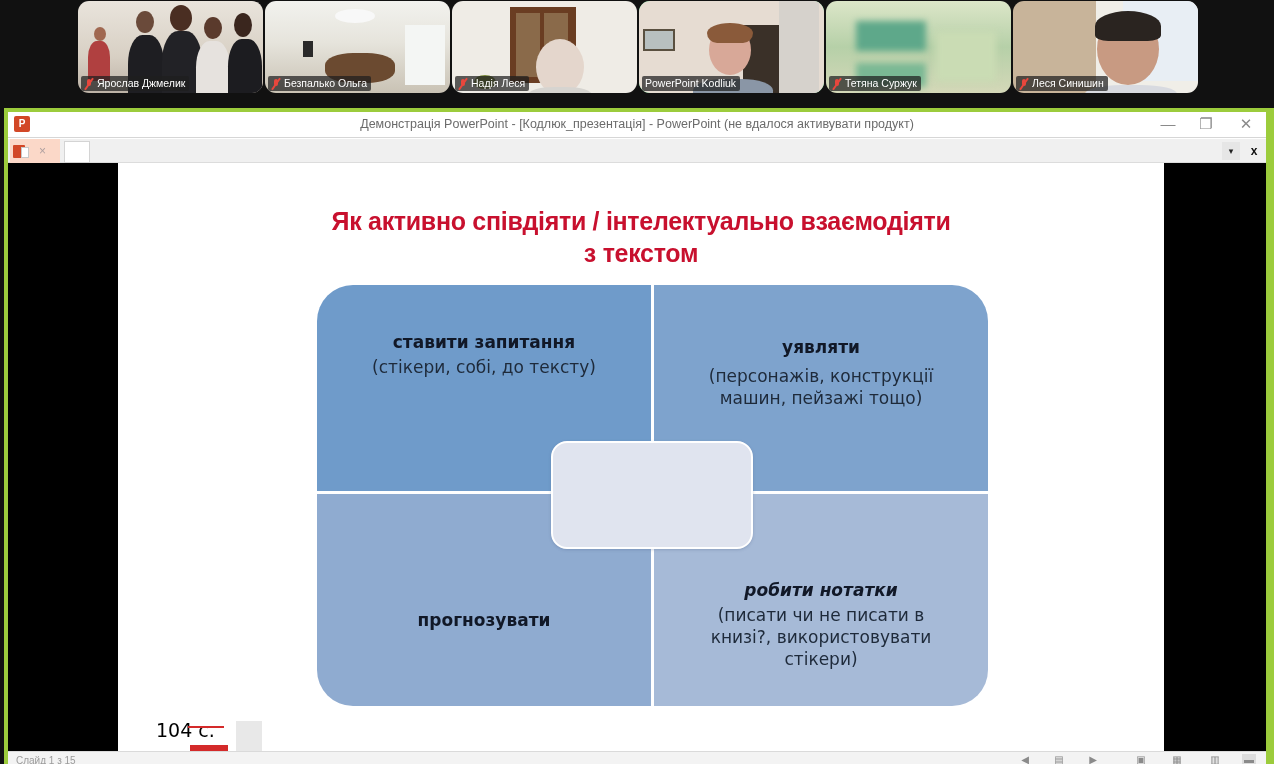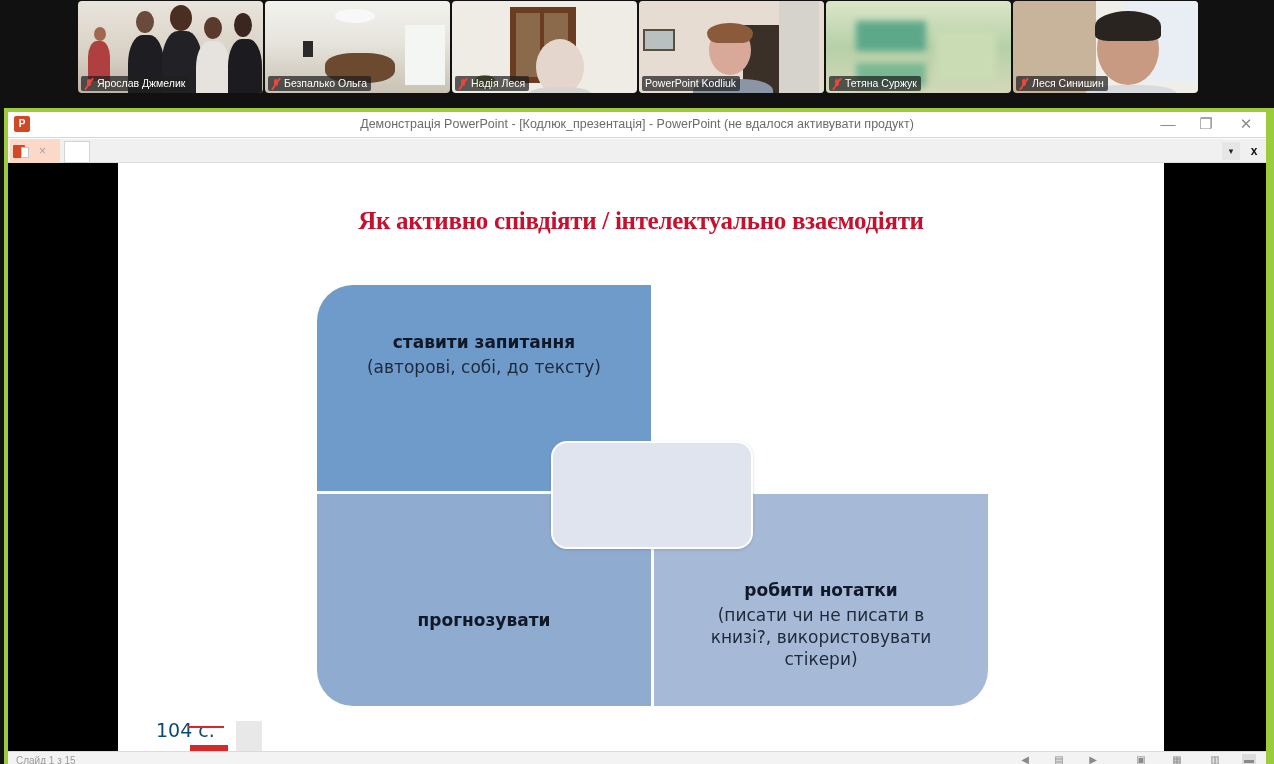--- a/index.html
+++ b/index.html
@@ -1,21 +1,21 @@
 <!DOCTYPE html>
 <html><head>
   <meta charset="utf-8">
   <style>
     * { box-sizing: border-box; margin: 0; padding: 0; }
     html, body { width: 1274px; height: 764px; overflow: hidden; background: #111111; font-family: "Liberation Sans", sans-serif; }
     .root { position: relative; width: 1274px; height: 764px; background: #111111; }
 
     
     .tiles { position: absolute; left: 78px; top: 1px; width: 1122px; height: 106px; display: flex; gap: 2px; }
-    .tile { position: relative; width: 185px; height: 92px; border-radius: 4px; overflow: hidden; }
+    .tile { position: relative; width: 185px; height: 92px; border-radius: 11px; overflow: hidden; }
     .tile.active { outline: 2px solid #41d77f; outline-offset: -2px; }
     .tile-bg { position: absolute; inset: 0; }
     .tile-label { position: absolute; left: 3px; bottom: 2px; height: 15px; padding: 0 4px 0 3px; background: rgba(30,30,30,0.72); color: #ffffff; font-size: 10.5px; line-height: 15px; border-radius: 2px; display: flex; align-items: center; gap: 3px; white-space: nowrap; }
     .mic-off { width: 10px; height: 12px; position: relative; display: inline-block; }
     .mic-off .cap { position: absolute; left: 3px; top: 1px; width: 4px; height: 7px; border-radius: 2px; background: #e8473d; }
     .mic-off .slash { position: absolute; left: 4px; top: -1px; width: 2px; height: 14px; background: #e8473d; transform: rotate(35deg); }
 
     
     .head { position: absolute; border-radius: 50%; }
     .body { position: absolute; border-radius: 40% 40% 0 0; }
@@ -33,32 +33,32 @@
     .doc-tab-icon { width: 12px; height: 13px; background: #d24726; border-radius: 1px; position: relative; }
     .doc-tab-icon::after { content: ""; position: absolute; right: -4px; top: 2px; width: 6px; height: 9px; background: #ffffff; border: 1px solid #c8c8c8; }
     .doc-tab-close { color: #b0a0a0; font-size: 12px; }
     .new-tab { position: absolute; left: 56px; top: 2px; width: 26px; height: 22px; background: #ffffff; border: 1px solid #d4d4d4; }
     .tab-dropdown { position: absolute; right: 26px; top: 3px; width: 18px; height: 18px; background: #e6e6e6; font-size: 9px; text-align: center; line-height: 18px; color: #222; }
     .tab-close-all { position: absolute; right: 4px; top: 3px; width: 16px; height: 18px; font-size: 12px; font-weight: bold; text-align: center; line-height: 18px; color: #111; }
 
     
     .stage { position: absolute; left: 0; top: 51px; width: 100%; height: 588px; background: #000000; }
     .slide { position: absolute; left: 110px; top: 0; width: 1046px; height: 588px; background: #ffffff; }
-    .slide-title { position: absolute; left: 0; right: 0; top: 42px; text-align: center; color: #c8102e; font-size: 25px; font-weight: bold; line-height: 32px; font-family: Liberation Serif, serif; letter-spacing: -0.3px; }
+    .slide-title { position: absolute; left: 0; right: 0; top: 42px; text-align: center; color: #c8102e; font-size: 25px; font-weight: bold; line-height: 32px; font-family: Liberation Sans, sans-serif; letter-spacing: -0.3px; }
 
     .quad { position: absolute; display: flex; flex-direction: column; align-items: center; justify-content: center; text-align: center; color: #1b2433; font-family: "DejaVu Sans", sans-serif; }
     .quad .head-t { font-weight: bold; font-size: 17px; color: #111827; margin-bottom: 4px; }
     .quad .sub { font-size: 17px; line-height: 22px; color: #1e2a3a; }
     .q1 { left: 199px; top: 122px; width: 334px; height: 206px; background: #6f9bca; border-radius: 36px 0 0 0; padding-bottom: 66px; }
     .q2 { left: 536px; top: 122px; width: 334px; height: 206px; background: #7ea3cd; border-radius: 0 36px 0 0; padding-bottom: 30px; }
     .q3 { left: 199px; top: 331px; width: 334px; height: 212px; background: #8fabd0; border-radius: 0 0 0 36px; padding-top: 50px; }
     .q4 { left: 536px; top: 331px; width: 334px; height: 212px; background: #a6bad7; border-radius: 0 0 36px 0; padding-top: 50px; }
     .center-box { position: absolute; left: 433px; top: 278px; width: 202px; height: 108px; background: #e0e4ef; border: 2px solid #ffffff; border-radius: 16px; box-shadow: 0 1px 3px rgba(80,100,140,0.3); }
 
-    .footnote { position: absolute; left: 38px; top: 556px; font-size: 19px; color: #0c4a6e; font-family: "DejaVu Sans", sans-serif; }
+    .footnote { position: absolute; left: 38px; top: 556px; font-size: 19px; color: #000000; font-family: "DejaVu Sans", sans-serif; }
     .footnote-line { position: absolute; left: 70px; top: 563px; width: 36px; height: 2px; background: #d42a2a; }
     .footnote-red { position: absolute; left: 72px; top: 582px; width: 38px; height: 8px; background: #d42a2a; }
     .footnote-gray { position: absolute; left: 118px; top: 558px; width: 26px; height: 30px; background: #d8d8d8; opacity: 0.6; }
 
     .statusbar { position: absolute; left: 0; top: 639px; width: 100%; height: 13px; background: #f3f3f3; border-top: 1px solid #dadada; }
     .slide-counter { position: absolute; left: 8px; top: 3px; font-size: 10px; color: #9a9a9a; }
     .sb-icon { position: absolute; top: 2px; width: 14px; height: 11px; color: #8a8a8a; font-size: 10px; text-align: center; line-height: 11px; }
   </style>
 </head>
 <body>
@@ -181,31 +181,36 @@
         </div>
         <div class="new-tab"></div>
         <div class="tab-dropdown">▾</div>
         <div class="tab-close-all">x</div>
       </div>
 
       <div class="stage">
         <div class="slide">
           <div class="slide-title">
             <div>Як активно співдіяти / інтелектуально взаємодіяти</div>
+            <div>з текстом</div>
           </div>
 
           <div class="quad q1">
             <div class="head-t">ставити запитання</div>
-            <div class="sub">(авторові, собі, до тексту)</div>
+            <div class="sub">(стікери, собі, до тексту)</div>
+          </div>
+          <div class="quad q2">
+            <div class="head-t" style="margin-bottom:8px;">уявляти</div>
+            <div class="sub" style="width:260px;">(персонажів, конструкції машин, пейзажі тощо)</div>
           </div>
           <div class="quad q3">
             <div class="head-t" style="margin-bottom:10px;">прогнозувати</div>
           </div>
           <div class="quad q4">
-            <div class="head-t" style="">робити нотатки</div>
+            <div class="head-t" style="font-style:italic;">робити нотатки</div>
             <div class="sub" style="width:270px;">(писати чи не писати в книзі?, використовувати стікери)</div>
           </div>
           <div class="center-box"></div>
 
           <div class="footnote">104 с.</div>
           <div class="footnote-line"></div>
           <div class="footnote-red"></div>
           <div class="footnote-gray"></div>
         </div>
       </div>

